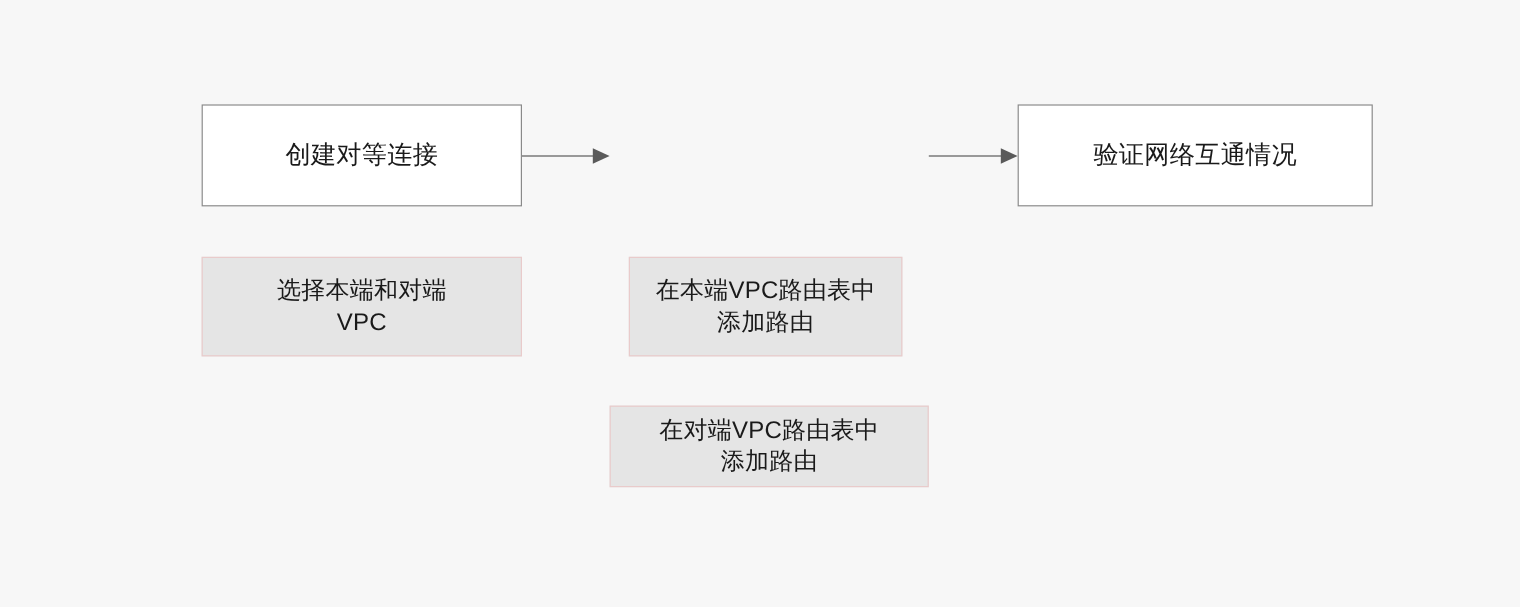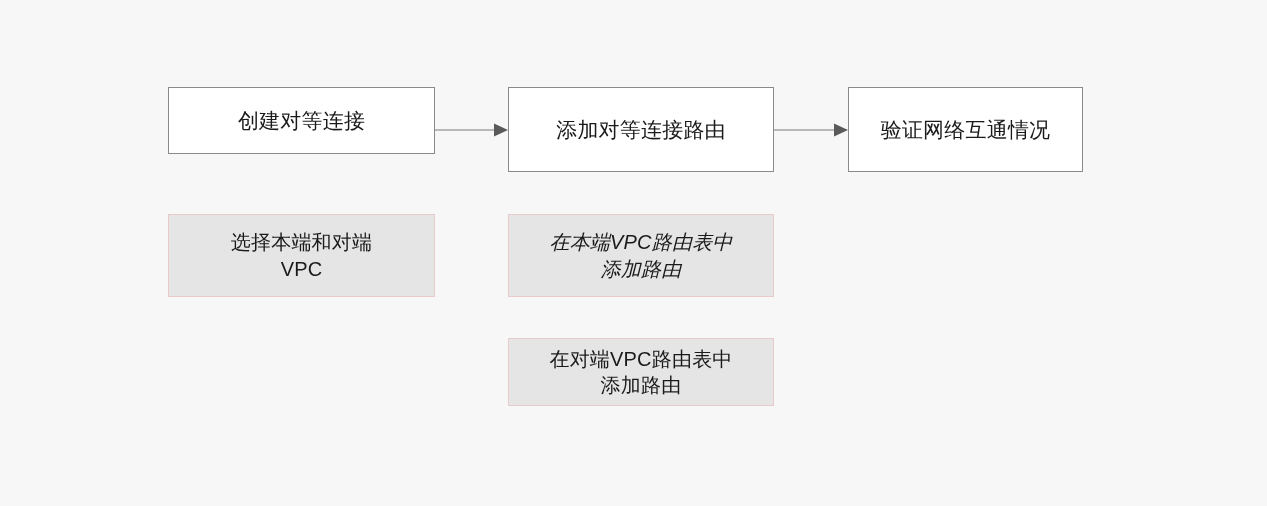--- a/index.html
+++ b/index.html
@@ -59,48 +59,45 @@
   }
   .connector .head {
     fill: #5a5a5a;
   }
 </style>
 </head>
 <body>
 
 <div id="canvas">
 
-  <div class="node process" style="left:168px; top:87px; width:267px; height:67px;">
+  <div class="node process" style="left:168px; top:87px; width:267px; height:85px;">
     <span class="node-text">创建对等连接</span>
   </div>
 
-  <div class="node process" style="left:508px; top:87px; width:266px; height:85px;">
-    <span class="node-text">添加对等连接路由</span>
-  </div>
 
-  <div class="node process" style="left:848px; top:87px; width:235px; height:85px;">
+  <div class="node process" style="left:848px; top:87px; width:296px; height:85px;">
     <span class="node-text">验证网络互通情况</span>
   </div>
 
   <svg class="connector" style="left:435px; top:122px; width:73px; height:16px;" viewBox="0 0 73 16">
     <line class="line" x1="0" y1="8" x2="60" y2="8"></line>
     <polygon class="head" points="59,1.5 73,8 59,14.5"></polygon>
   </svg>
 
   <svg class="connector" style="left:774px; top:122px; width:74px; height:16px;" viewBox="0 0 74 16">
     <line class="line" x1="0" y1="8" x2="61" y2="8"></line>
     <polygon class="head" points="60,1.5 74,8 60,14.5"></polygon>
   </svg>
 
   <div class="node detail" style="left:168px; top:214px; width:267px; height:83px;">
     <span class="node-text">选择本端和对端
 VPC</span>
   </div>
 
-  <div class="node detail" style="left:508px; top:214px; width:266px; height:83px;font-style:italic;">
+  <div class="node detail" style="left:524px; top:214px; width:228px; height:83px;">
     <span class="node-text">在本端VPC路由表中
 添加路由</span>
   </div>
 
   <div class="node detail" style="left:508px; top:338px; width:266px; height:68px;">
     <span class="node-text">在对端VPC路由表中
 添加路由</span>
   </div>
 
 </div>

